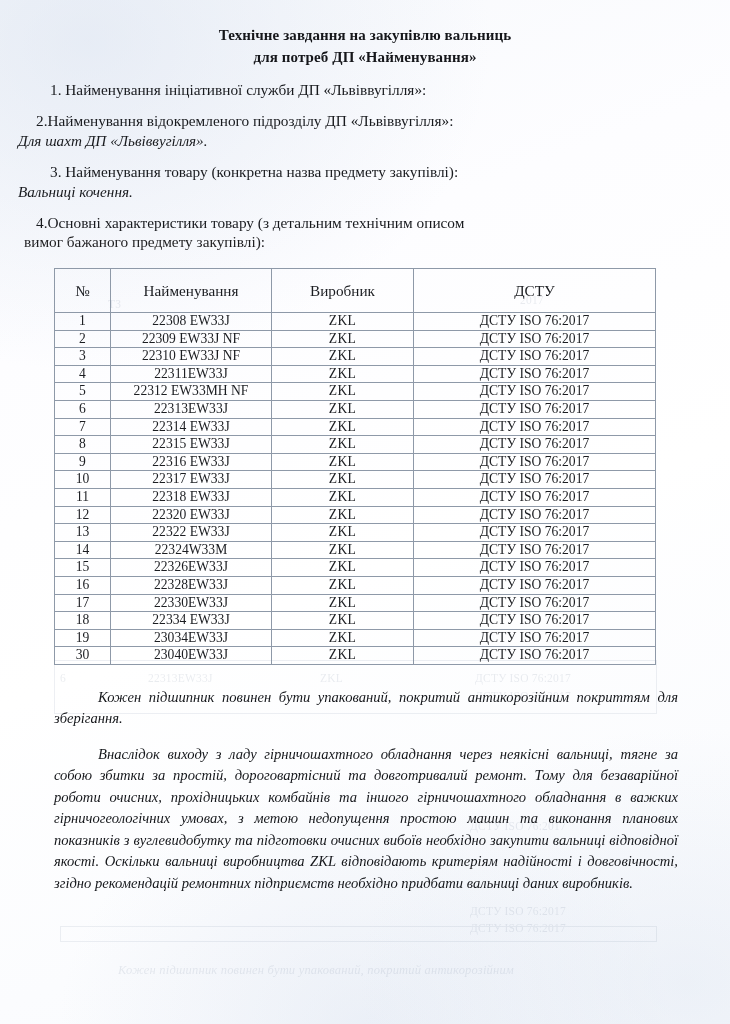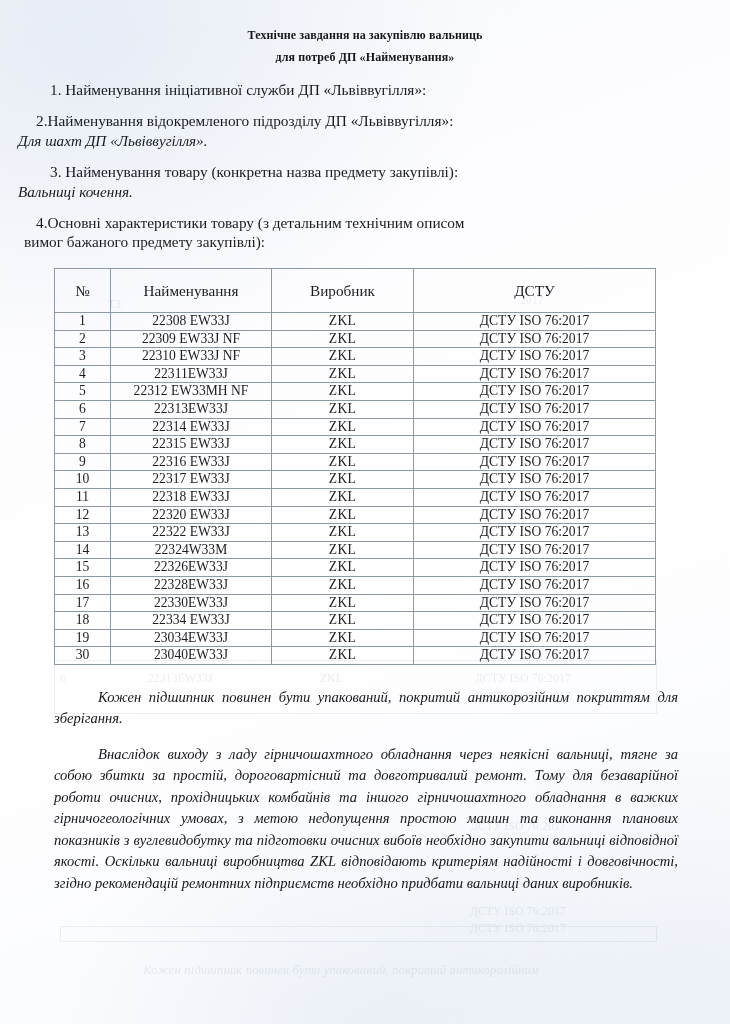--- a/index.html
+++ b/index.html
@@ -63,21 +63,21 @@
   .ghost.it { font-style: italic; font-size: 12.5px; }
   .ghost.bx {
     border: 1px solid #6b7d99;
     background: transparent;
   }
 
   
   .title {
     text-align: center;
     font-weight: bold;
-    font-size: 12px;
+    font-size: 15px;
     line-height: 22px;
     letter-spacing: .1px;
     padding-top: 24px;
     color: #15161a;
   }
   .title .l2 { display: block; }
 
   
   .block { margin-top: 12px; }
   .q {
@@ -167,21 +167,21 @@
     <div class="ghost bx" style="left:54px; top:660px; width:601px; height:52px;"></div>
     <div class="ghost" style="left:475px; top:672px;">ДСТУ ISO 76:2017</div>
     <div class="ghost" style="left:475px; top:690px;">ДСТУ ISO 76:2017</div>
     <div class="ghost" style="left:148px; top:672px;">22313EW33J</div>
     <div class="ghost" style="left:320px; top:672px;">ZKL</div>
     <div class="ghost" style="left:60px; top:672px;">6</div>
     <div class="ghost" style="left:470px; top:820px;">ДСТУ ISO 76:2017</div>
     <div class="ghost" style="left:470px; top:905px;">ДСТУ ISO 76:2017</div>
     <div class="ghost" style="left:470px; top:922px;">ДСТУ ISO 76:2017</div>
     <div class="ghost bx" style="left:60px; top:926px; width:595px; height:14px;"></div>
-    <div class="ghost it" style="left:118px; top:963px;margin-left:25px;">Кожен підшипник повинен бути упакований, покритий антикорозійним</div>
+    <div class="ghost it" style="left:118px; top:963px;">Кожен підшипник повинен бути упакований, покритий антикорозійним</div>
     <div class="ghost it" style="left:60px; top:1023px;">покриттям для зберігання.</div>
     <div class="ghost" style="left:108px; top:298px;">ТЗ</div>
     <div class="ghost" style="left:520px; top:294px;">2017</div>
   </div>
 
   <div class="content">
 
     <div class="title">
       <span>Технічне завдання на закупівлю вальниць</span>
       <span class="l2">для потреб ДП «Найменування»</span>

